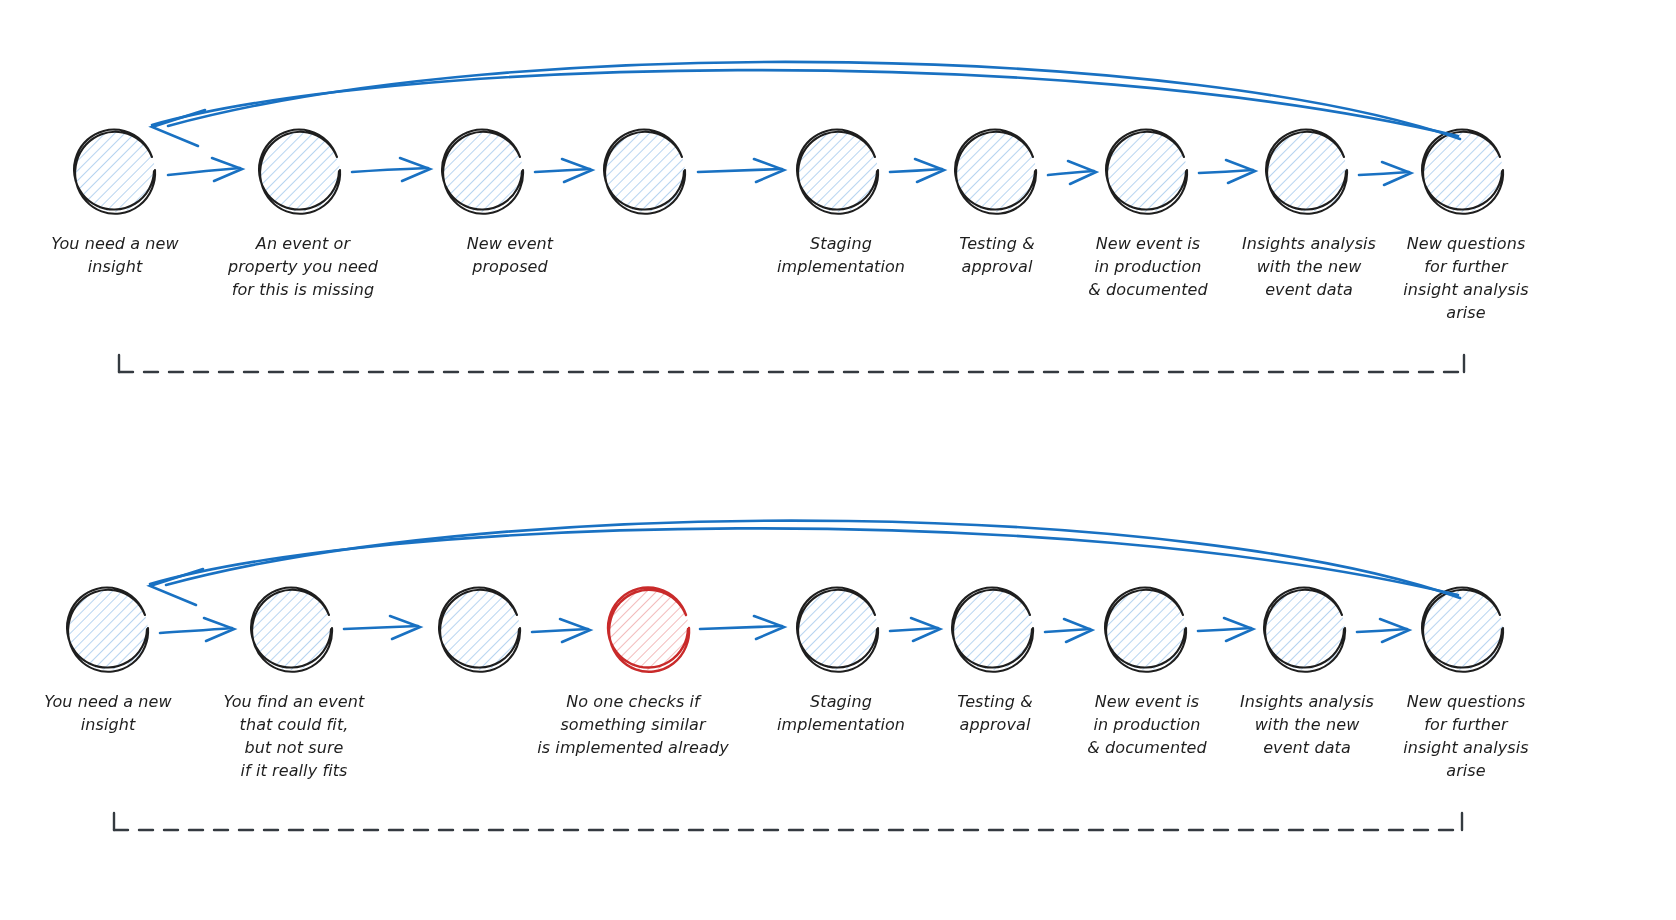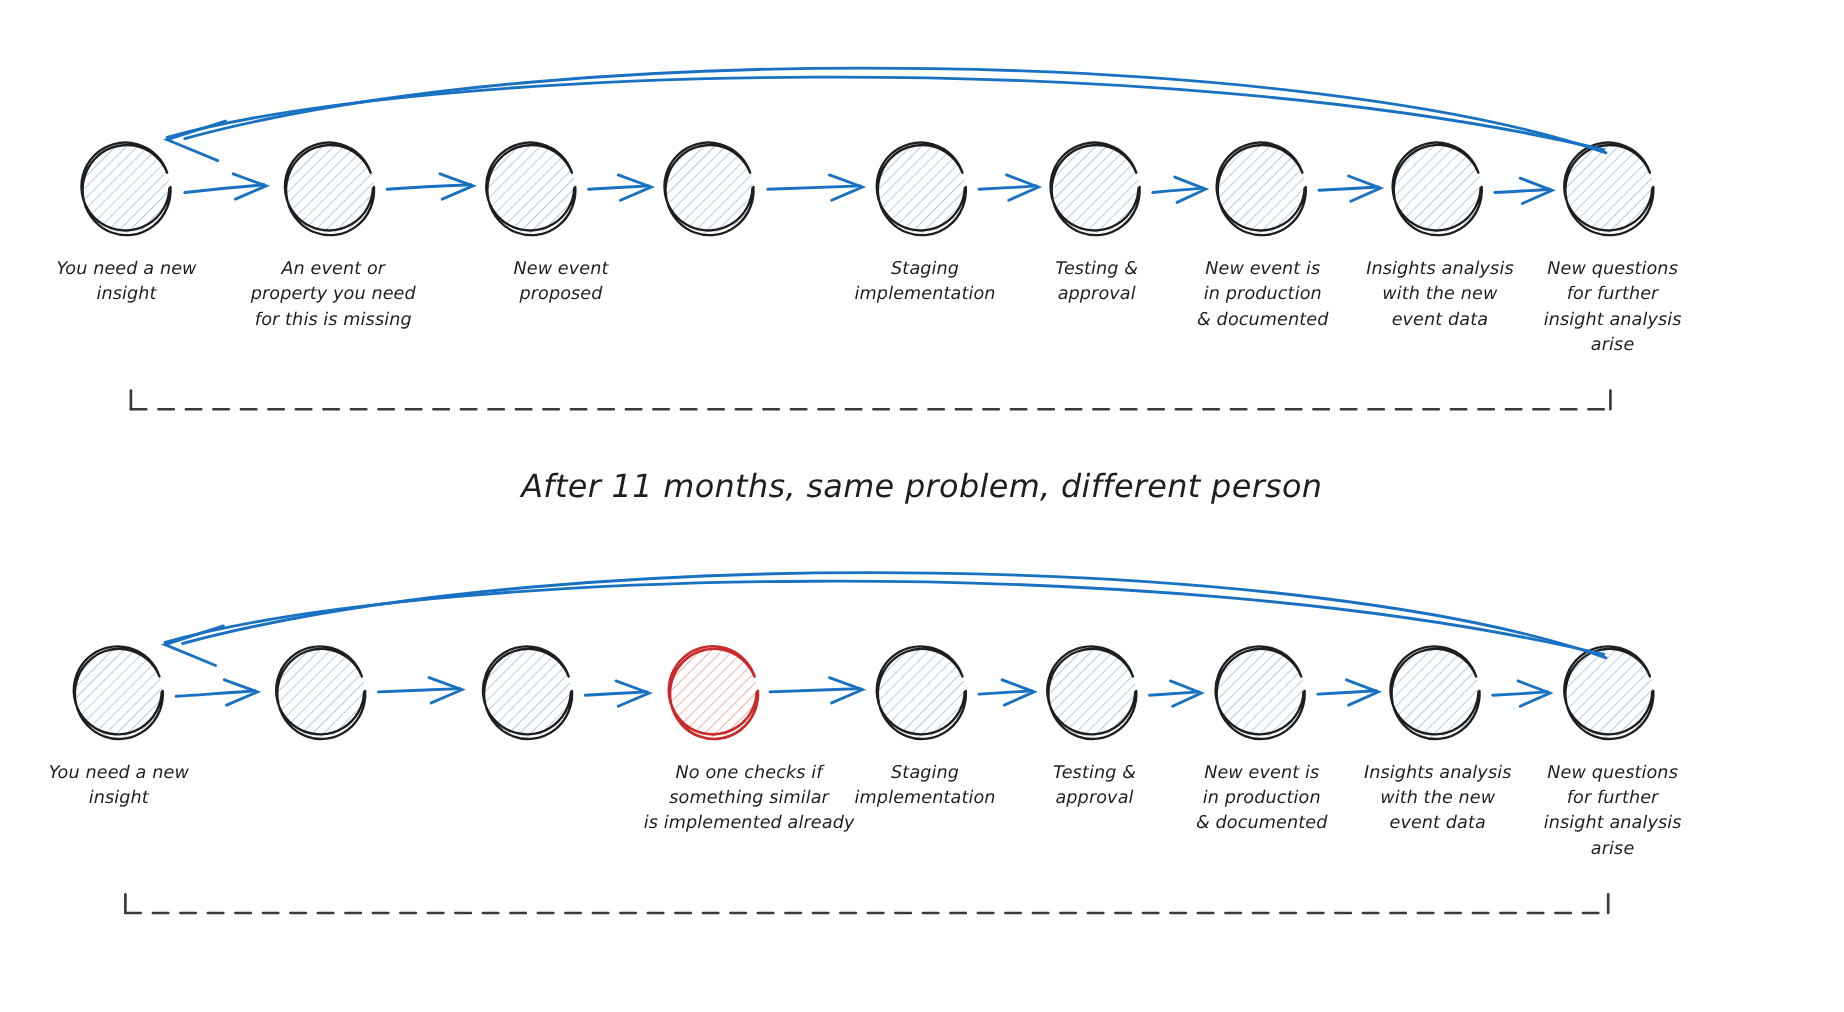--- a/index.html
+++ b/index.html
@@ -239,25 +239,28 @@
 in production
 &amp; documented</div>
   <div class="node-label row1-label" style="left:1309px;width:180px;">Insights analysis
 with the new
 event data</div>
   <div class="node-label row1-label" style="left:1466px;width:185px;">New questions
 for further
 insight analysis
 arise</div>
 
-  <div class="caption" style="top:425px;">After 11 months, same problem, different person</div>
 
   <div class="node-label row2-label" style="left:108px;width:175px;">You need a new
 insight</div>
-  <div class="node-label row2-label" style="left:681px;width:235px;">No one checks if
+  <div class="node-label row2-label" style="left:294px;width:185px;">You find an event
+that could fit,
+but not sure
+if it really fits</div>
+  <div class="node-label row2-label" style="left:633px;width:235px;">No one checks if
 something similar
 is implemented already</div>
   <div class="node-label row2-label" style="left:841px;width:180px;">Staging
 implementation</div>
   <div class="node-label row2-label" style="left:995px;width:150px;">Testing &amp;
 approval</div>
   <div class="node-label row2-label" style="left:1147px;width:175px;">New event is
 in production
 &amp; documented</div>
   <div class="node-label row2-label" style="left:1307px;width:180px;">Insights analysis

